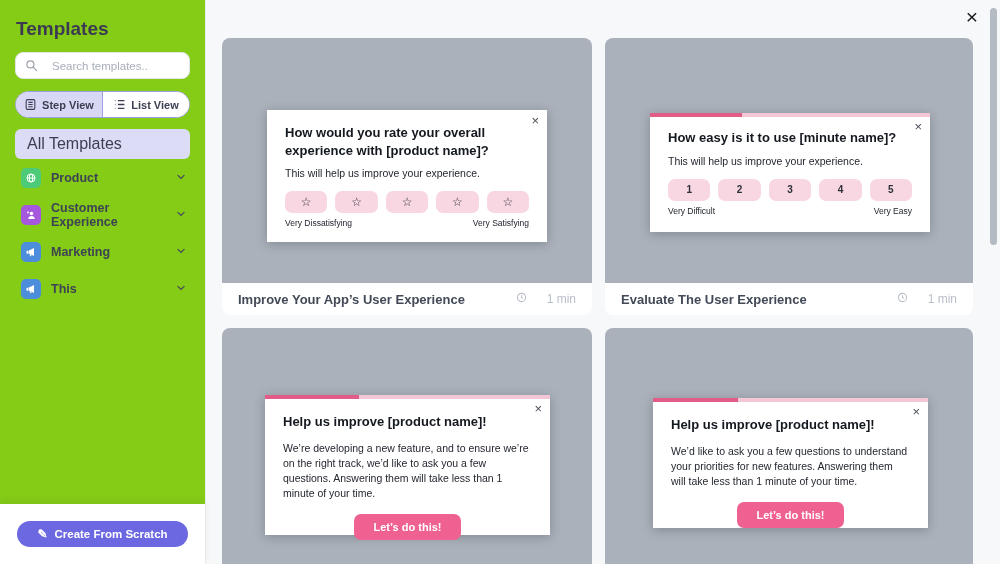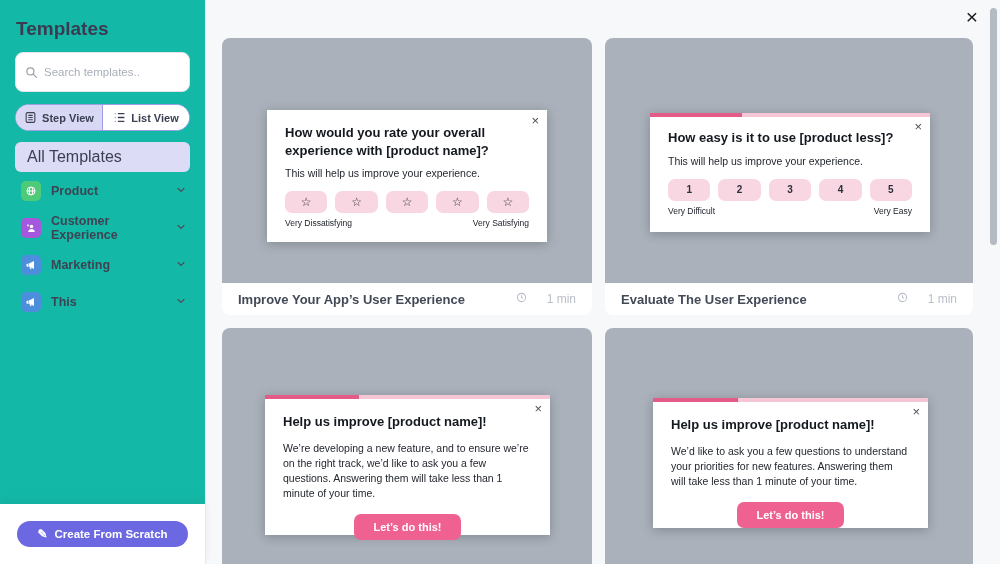--- a/index.html
+++ b/index.html
@@ -1,24 +1,24 @@
 <!DOCTYPE html>
 <html><head>
 <meta charset="utf-8">
 <style>
   * { margin:0; padding:0; box-sizing:border-box; }
   html,body { width:1000px; height:564px; overflow:hidden; }
   body { font-family:"Liberation Sans", sans-serif; background:#f7f8f9; position:relative; }
 
   
   .sidebar { position:absolute; left:0; top:0; width:206px; height:564px;
-             background:#14b8a6; border-right:1px solid #ebedf0; z-index:2; }
+             background:#84cc16; border-right:1px solid #ebedf0; z-index:2; }
   .sb-title { font-size:19px; font-weight:700; color:#3c3a52; padding:18px 16px 10px 16px; }
-  .search-box { margin:2px 15px 0 15px; height:40px; background:#fff; border:1px solid #e2e4e9;
-                border-radius:8px; display:flex; align-items:center; padding:0 9px; gap:6px; }
+  .search-box { margin:2px 15px 0 15px; height:27px; background:#fff; border:1px solid #e2e4e9;
+                border-radius:8px; display:flex; align-items:center; padding:0 9px; gap:14px; }
   .search-box input { border:none; outline:none; flex:1; font-size:11.5px; color:#555;
                       font-family:"Liberation Sans", sans-serif; background:transparent; min-width:0; }
   .search-box input::placeholder { color:#a8aeb9; }
 
   .view-toggle { margin:12px 15px 0 15px; height:27px; display:flex; border:1.5px solid #9d9ee4;
                  border-radius:15px; overflow:hidden; background:#fff; }
   .seg { flex:1; display:flex; align-items:center; justify-content:center; gap:5px; border:none;
          background:#fff; cursor:pointer; font-family:"Liberation Sans", sans-serif;
          font-size:11px; font-weight:700; color:#3a3f51; }
   .seg.active { background:#d8d8f4; }
@@ -243,21 +243,21 @@
   </div>
 
   <div class="card c2">
     <div class="preview">
       <div class="dlg">
         <div class="bar">
             <div class="bar-fill" style="width: 33%;"></div>
           </div>
         <span class="dlg-close">×</span>
         <div class="dlg-inner" style="padding-top:16px;">
-          <div class="dlg-title">How easy is it to use [product less]?</div>
+          <div class="dlg-title">How easy is it to use [minute name]?</div>
           <div class="dlg-sub">This will help us improve your experience.</div>
           <div class="pills">
             <span class="pill num">1</span>
             <span class="pill num">2</span>
             <span class="pill num">3</span>
             <span class="pill num">4</span>
             <span class="pill num">5</span>
           </div>
           <div class="scale">
             <span>Very Difficult</span>

